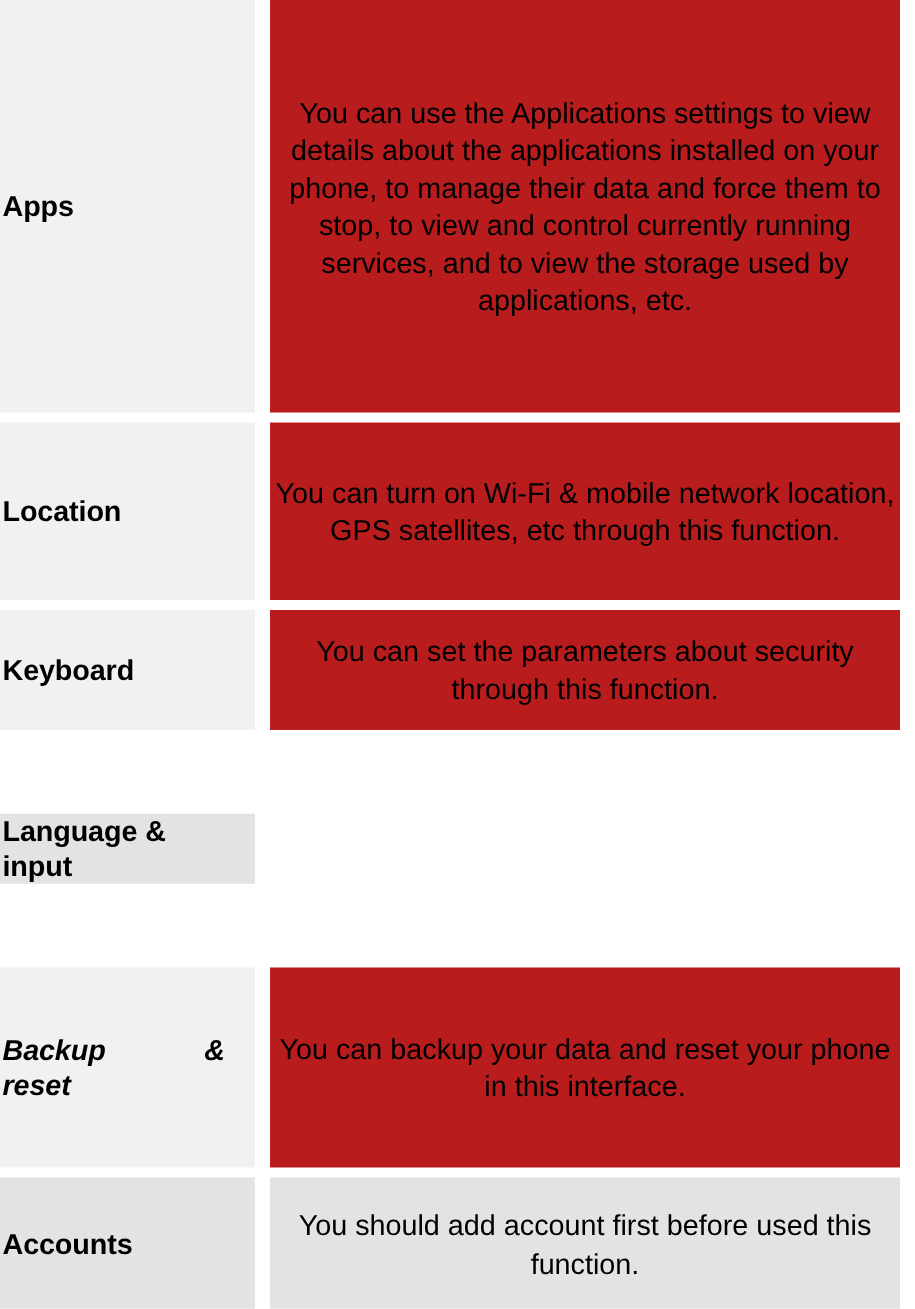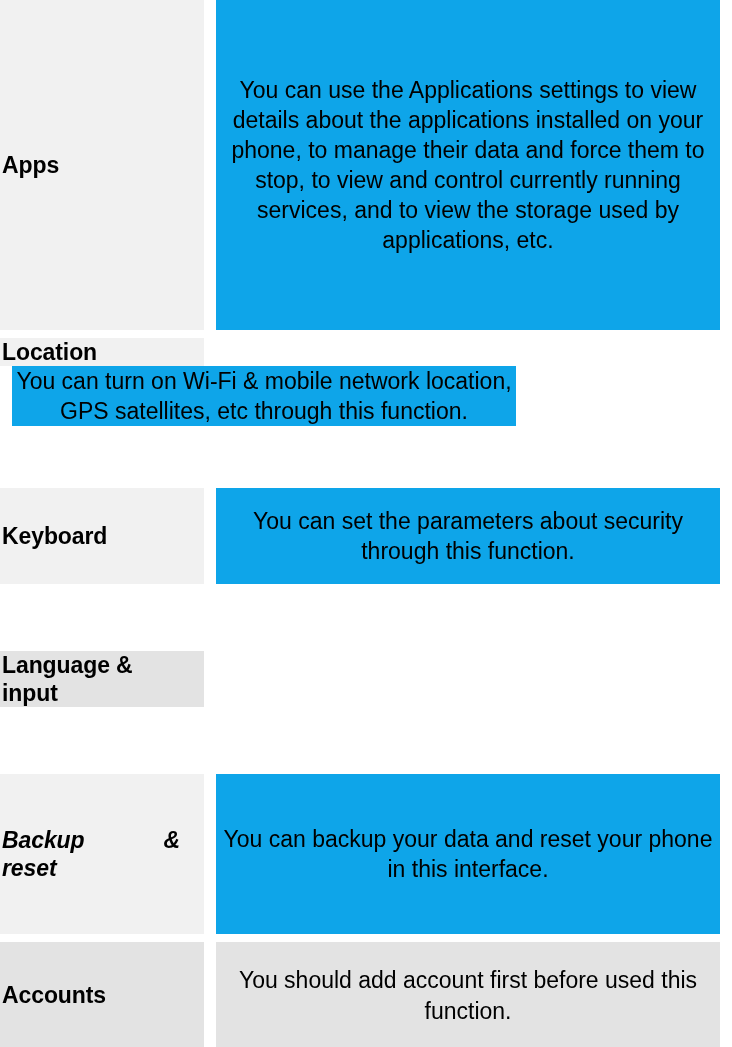--- a/index.html
+++ b/index.html
@@ -38,21 +38,21 @@
     display: flex;
     align-items: center;
     padding: 0 0 0 2px;
     position: relative;
   }
 
   .cell-desc {
     width: 504px;
     margin-left: 12px;
     box-sizing: border-box;
-    background: #0ea5e9;
+    background: #b91c1c;
     display: flex;
     align-items: center;
     justify-content: center;
     padding: 0 2px;
   }
 
   .row.shaded .cell-label,
   .row.shaded .cell-desc {
     background: #e3e3e3;
   }
@@ -83,21 +83,21 @@
 
   .desc-text {
     font-size: 23px;
     line-height: 1.31;
     text-align: center;
     width: 100%;
   }
 
   
   .r-apps      { height: 330px; }
-  .r-location  { height: 142px; flex-direction: column; }
+  .r-location  { height: 142px; }
   .r-security  { height: 96px; }
   .r-language  { height: 174px; align-items: center; }
   .r-backup    { height: 160px; }
   .r-accounts  { height: 107px; }
 
   .r-apps .cell-label .label-text { padding-top: 0; }
 </style>
 </head>
 <body>
 

